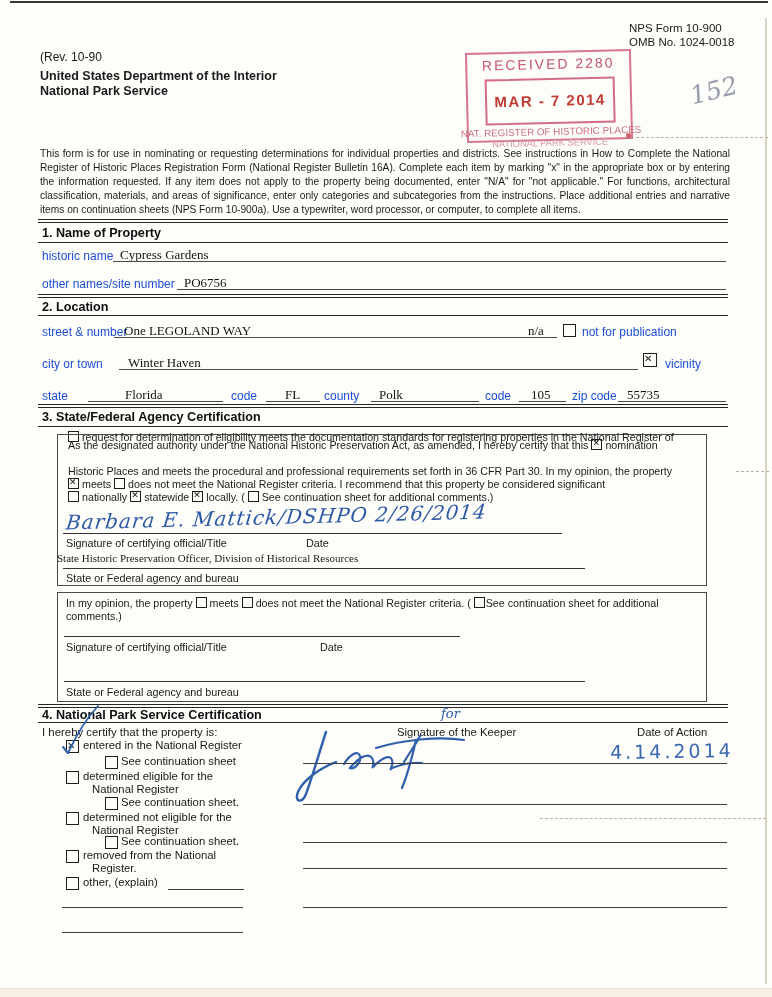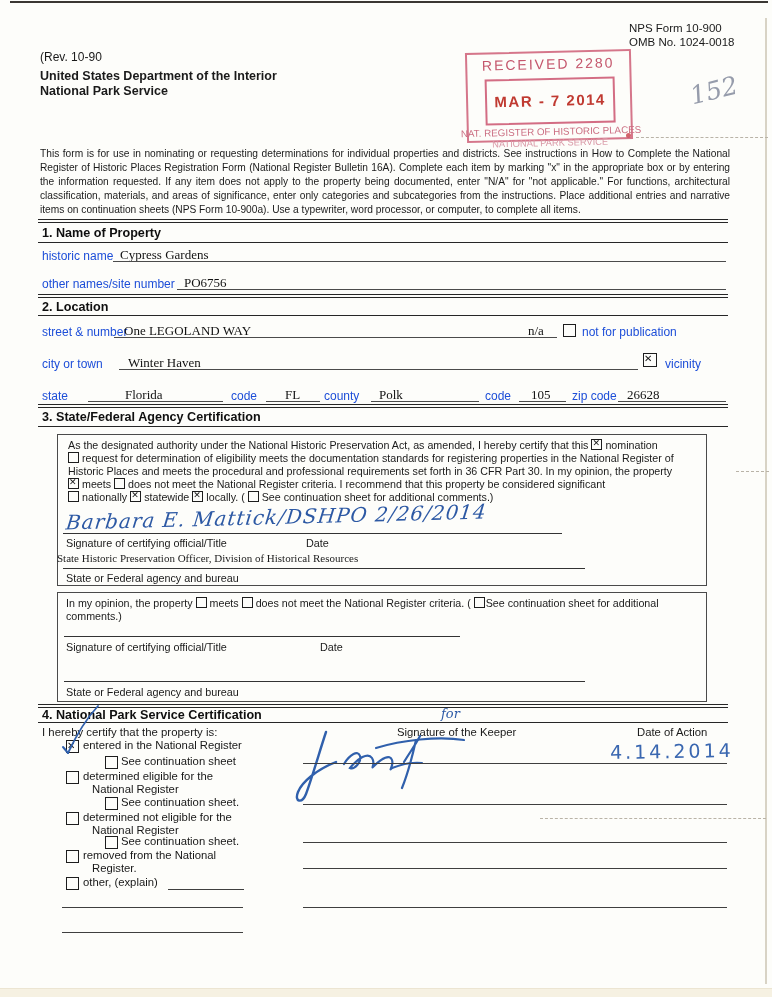--- a/index.html
+++ b/index.html
@@ -100,32 +100,32 @@
   <div class="abs lbl" style="left:231px;top:389px;">code</div>
   <div class="abs val" style="left:285px;top:387px;">FL</div>
   <div class="hl" style="left:266px;top:401px;width:54px;"></div>
   <div class="abs lbl" style="left:324px;top:389px;">county</div>
   <div class="abs val" style="left:379px;top:387px;">Polk</div>
   <div class="hl" style="left:371px;top:401px;width:108px;"></div>
   <div class="abs lbl" style="left:485px;top:389px;">code</div>
   <div class="abs val" style="left:531px;top:387px;">105</div>
   <div class="hl" style="left:519px;top:401px;width:47px;"></div>
   <div class="abs lbl" style="left:572px;top:389px;">zip code</div>
-  <div class="abs val" style="left:627px;top:387px;">26628</div>
+  <div class="abs val" style="left:627px;top:387px;">55735</div>
   <div class="hl" style="left:618px;top:401px;width:108px;"></div>
 
   <div class="rule2" style="top:404px;"></div>
   <div class="sechead" style="top:410px;">3.  State/Federal Agency Certification</div>
   <div class="rule1" style="top:426px;"></div>
 
   <div class="box" style="top:434px;height:150px;"></div>
   <div class="certline" style="top:439px;">
     <span>As the designated authority under the National Historic Preservation Act, as amended, I hereby certify that this</span><span class="icb checked"></span><span>nomination</span>
   </div>
-  <div class="certline" style="top:452px;">
+  <div class="certline" style="top:431px;">
     <span class="icb" style="margin-left:0;"></span><span>request for determination of eligibility meets the documentation standards for registering properties in the National Register of</span>
   </div>
   <div class="certline" style="top:465px;">
     <span>Historic Places and meets the procedural and professional requirements set forth in 36 CFR Part 30. In my opinion, the property</span>
   </div>
   <div class="certline" style="top:478px;">
     <span class="icb checked" style="margin-left:0;"></span><span>meets</span><span class="icb"></span><span>does not meet the National Register criteria. I recommend that this property be considered significant</span>
   </div>
   <div class="certline" style="top:491px;">
     <span class="icb" style="margin-left:0;"></span><span>nationally</span><span class="icb checked"></span><span>statewide</span><span class="icb checked"></span><span>locally. (</span><span class="icb"></span><span>See continuation sheet for additional comments.)</span>

